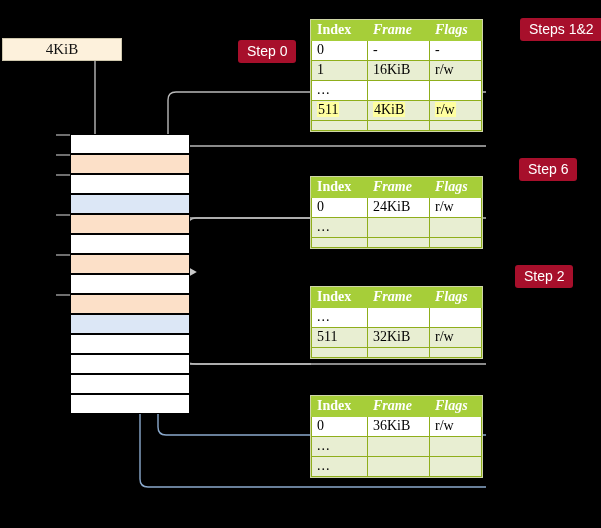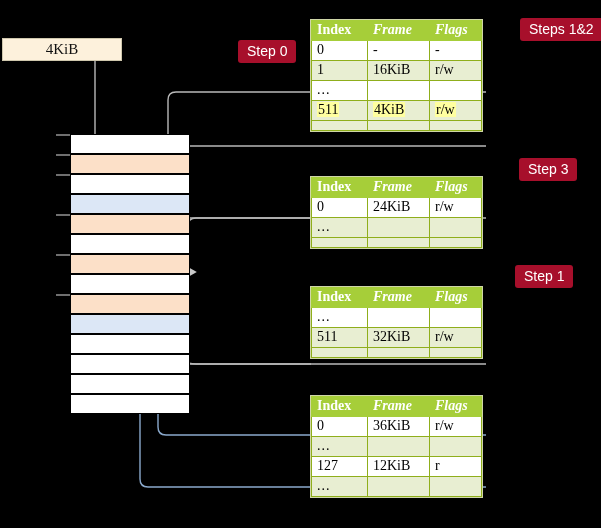--- a/index.html
+++ b/index.html
@@ -154,22 +154,22 @@
       <div class="memrow blue" style="top: 180px;"></div>
       <div class="memrow" style="top: 200px;"></div>
       <div class="memrow" style="top: 220px;"></div>
       <div class="memrow" style="top: 240px;"></div>
       <div class="memrow" style="top: 260px;"></div>
     </div>
 
   <div id="badges">
       <div class="badge" style="left: 190px; top: 40px; margin-left: 48px;">Step 0</div>
       <div class="badge" style="left: 512px; top: 18px; margin-left: 8px;">Steps 1&amp;2</div>
-      <div class="badge" style="left: 519px; top: 158px;">Step 3</div>
-      <div class="badge" style="left: 515px; top: 265px;">Step 1</div>
+      <div class="badge" style="left: 519px; top: 158px;">Step 6</div>
+      <div class="badge" style="left: 515px; top: 265px;">Step 2</div>
     </div>
 
   <div id="tables">
       <table class="ptable" style="left: 311px; top: 20px;">
         <thead>
           <tr>
             <th>Index</th>
             <th class="sep">Frame</th>
             <th class="sep">Flags</th>
           </tr>
@@ -265,25 +265,20 @@
         <tbody>
           <tr>
             <td><span>0</span></td>
             <td><span>36KiB</span></td>
             <td><span>r/w</span></td>
           </tr>
           <tr class="alt">
             <td><span class="dots">...</span></td>
             <td></td>
             <td></td>
-          </tr>
-          <tr>
-            <td><span>127</span></td>
-            <td><span>12KiB</span></td>
-            <td><span>r</span></td>
           </tr>
           <tr class="alt">
             <td><span class="dots">...</span></td>
             <td></td>
             <td></td>
           </tr>
         </tbody>
       </table>
     </div>
 

